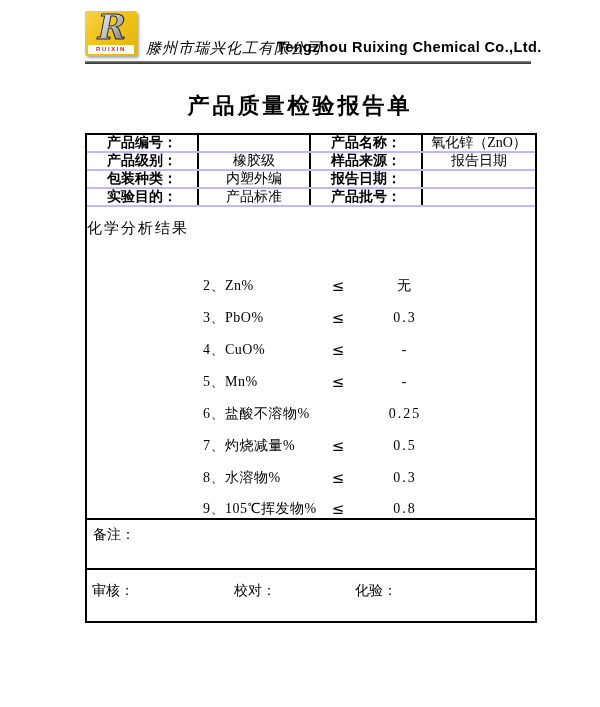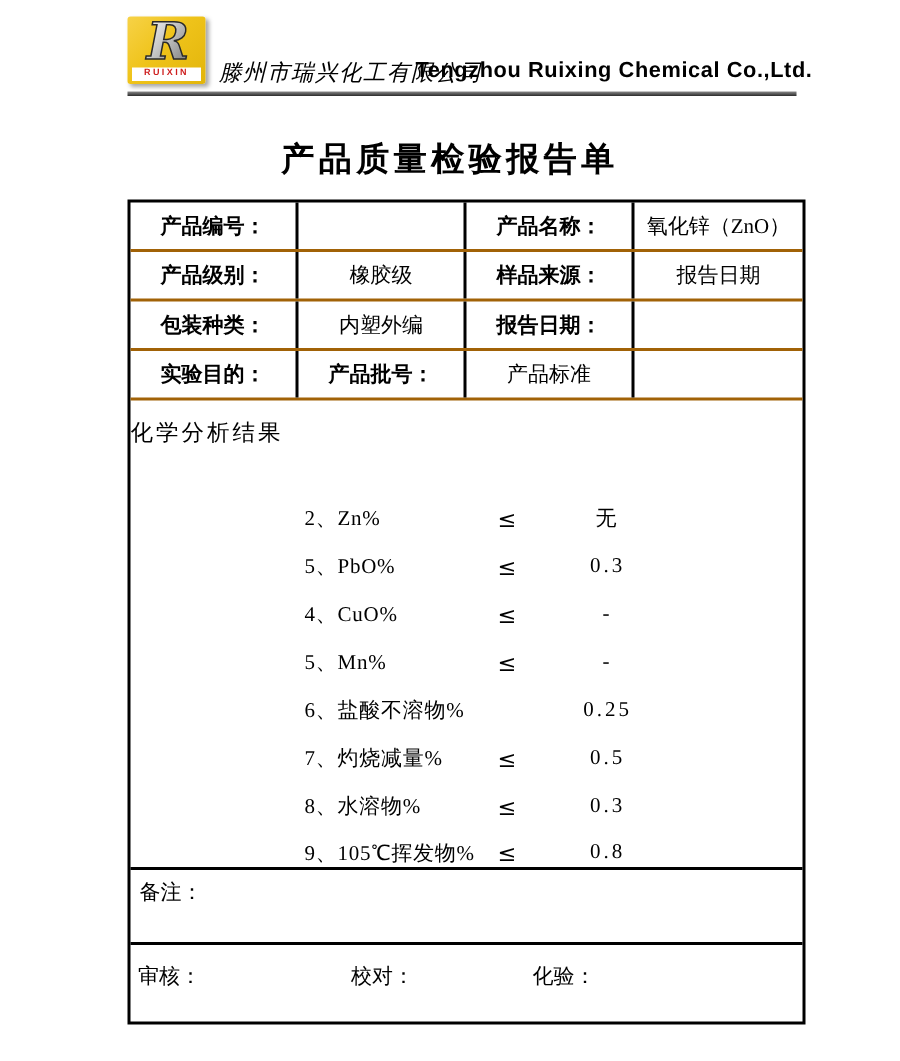--- a/index.html
+++ b/index.html
@@ -41,21 +41,21 @@
   .doc-title {
     position:absolute; left:0; top:91px; width:600px; text-align:center;
     font-size:22px; font-weight:bold; letter-spacing:3px;
   }
 
   
   .sheet {
     position:absolute; left:85px; top:133px; width:452px;
     border:2px solid #000; box-sizing:border-box; background:#fff;
   }
-  .info-row { display:flex; height:33px; border-bottom:2px solid #a16207; box-sizing:border-box; }
+  .info-row { display:flex; height:18px; border-bottom:2px solid #c4b5fd; box-sizing:border-box; }
   .cell {
     width:25%; box-sizing:border-box; display:flex; align-items:center; justify-content:center;
     font-size:14px; overflow:hidden; white-space:nowrap;
   }
   .cell:not(:last-child) { border-right:2px solid #000; }
   .cell.label { font-weight:bold; font-family:"Liberation Sans", sans-serif; }
   .cell.value { font-family:"Liberation Serif", serif; }
 
   .analysis { position:relative; height:313px; border-bottom:2px solid #000; box-sizing:border-box; overflow:hidden; }
   .analysis-title {
@@ -132,35 +132,35 @@
 
     <div class="info-row">
       <div class="cell label">包装种类：</div>
       <div class="cell value">内塑外编</div>
       <div class="cell label">报告日期：</div>
       <div class="cell value"></div>
     </div>
 
     <div class="info-row">
       <div class="cell label">实验目的：</div>
+      <div class="cell value">产品标准</div>
       <div class="cell label">产品批号：</div>
-      <div class="cell value">产品标准</div>
       <div class="cell value"></div>
     </div>
 
     <div class="analysis">
       <div class="analysis-title">化学分析结果</div>
 
       <div class="item-row" style="top:69px">
         <span class="item-name">2、Zn%</span>
         <span class="item-sym">≤</span>
         <span class="item-val">无</span>
       </div>
       <div class="item-row" style="top:101px">
-        <span class="item-name">5、PbO%</span>
+        <span class="item-name">3、PbO%</span>
         <span class="item-sym">≤</span>
         <span class="item-val">0.3</span>
       </div>
       <div class="item-row" style="top:133px">
         <span class="item-name">4、CuO%</span>
         <span class="item-sym">≤</span>
         <span class="item-val">-</span>
       </div>
       <div class="item-row" style="top:165px">
         <span class="item-name">5、Mn%</span>

